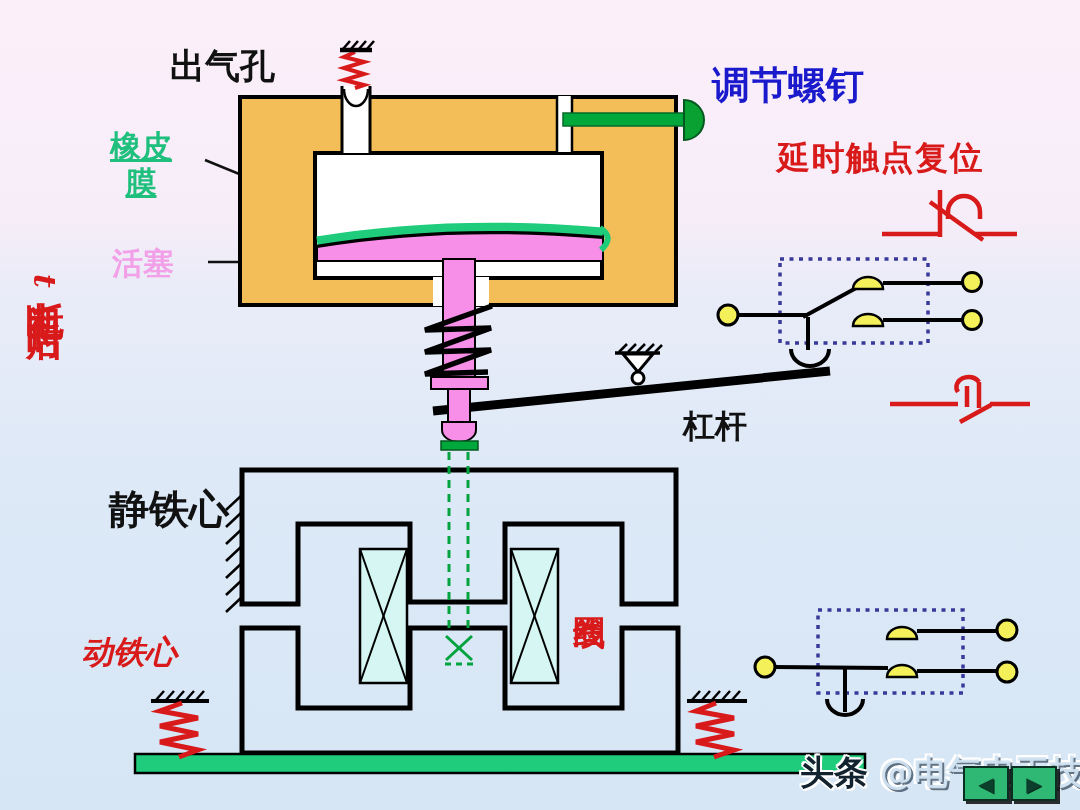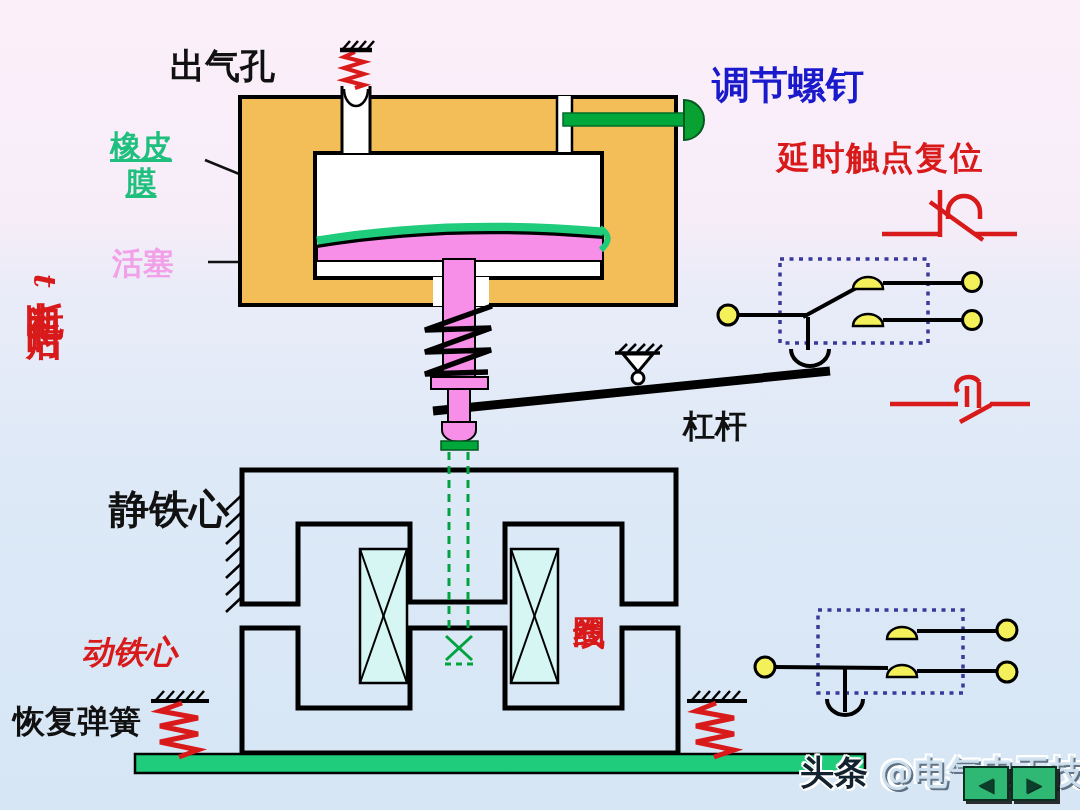--- a/index.html
+++ b/index.html
@@ -229,21 +229,20 @@
   <div class="lbl red poweroff" style="left:22px;top:272px;font-size:38px;">
     <span class="vert">断电</span>
     <span class="tchar">t</span>
     <span class="vert">时后</span>
   </div>
 
   <div class="lbl" style="left:683px;top:408px;font-size:32px;">杠杆</div>
   <div class="lbl" style="left:93px;top:486px;font-size:40px;margin-left:16px;">静铁心</div>
   <div class="lbl red vert" style="left:571px;top:592px;font-size:32px;">线圈</div>
   <div class="lbl red" style="left:81px;top:634px;font-size:32px;font-style:italic;">动铁心</div>
-  <div class="lbl" style="left:13px;top:703px;font-size:32px;">恢复弹簧</div>
 
   <div class="wm">
     <span class="brand">头条</span>
     <span class="handle">@电气电工技术</span>
   </div>
 
   <div class="navbtn" style="left:963px;top:766px;">
     <span>◀</span>
   </div>
   <div class="navbtn" style="left:1011px;top:766px;">

